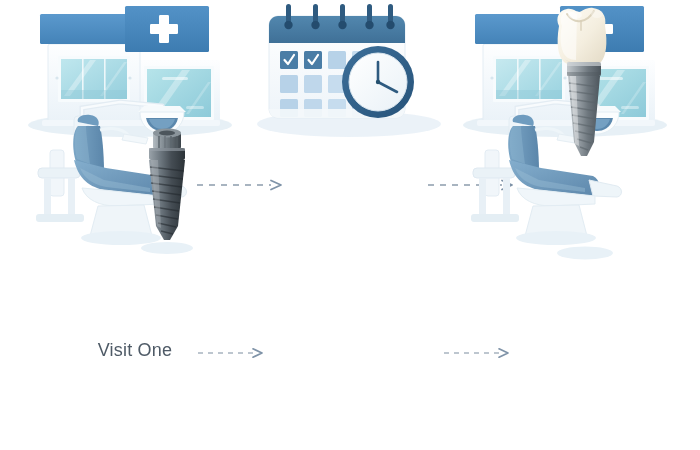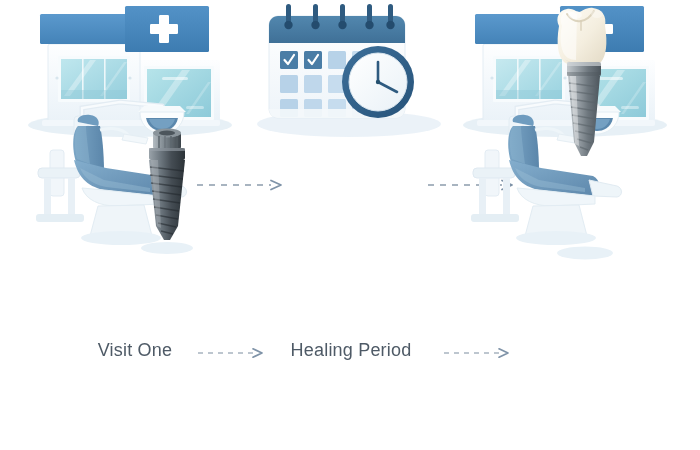--- a/index.html
+++ b/index.html
@@ -475,21 +475,20 @@
   <div class="label-row">
     <div class="step-label" id="label-visit-one">Visit One</div>
 
     <div class="label-arrow" id="label-arrow-1">
       <svg width="70" height="14" viewBox="0 0 70 14">
         <line x1="0" y1="7" x2="55" y2="7" stroke="#a8b4c0" stroke-width="1.7" stroke-dasharray="5 5" stroke-linecap="butt"></line>
         <path d="M55 2.8 L64 7 L55 11.2" fill="none" stroke="#7f93a8" stroke-width="1.7" stroke-linejoin="round" stroke-linecap="round"></path>
       </svg>
     </div>
 
-    <div class="step-label" id="label-healing">Healing Period</div>
 
     <div class="label-arrow" id="label-arrow-2">
       <svg width="70" height="14" viewBox="0 0 70 14">
         <line x1="0" y1="7" x2="55" y2="7" stroke="#a8b4c0" stroke-width="1.7" stroke-dasharray="5 5" stroke-linecap="butt"></line>
         <path d="M55 2.8 L64 7 L55 11.2" fill="none" stroke="#7f93a8" stroke-width="1.7" stroke-linejoin="round" stroke-linecap="round"></path>
       </svg>
     </div>
 
   </div>
 

